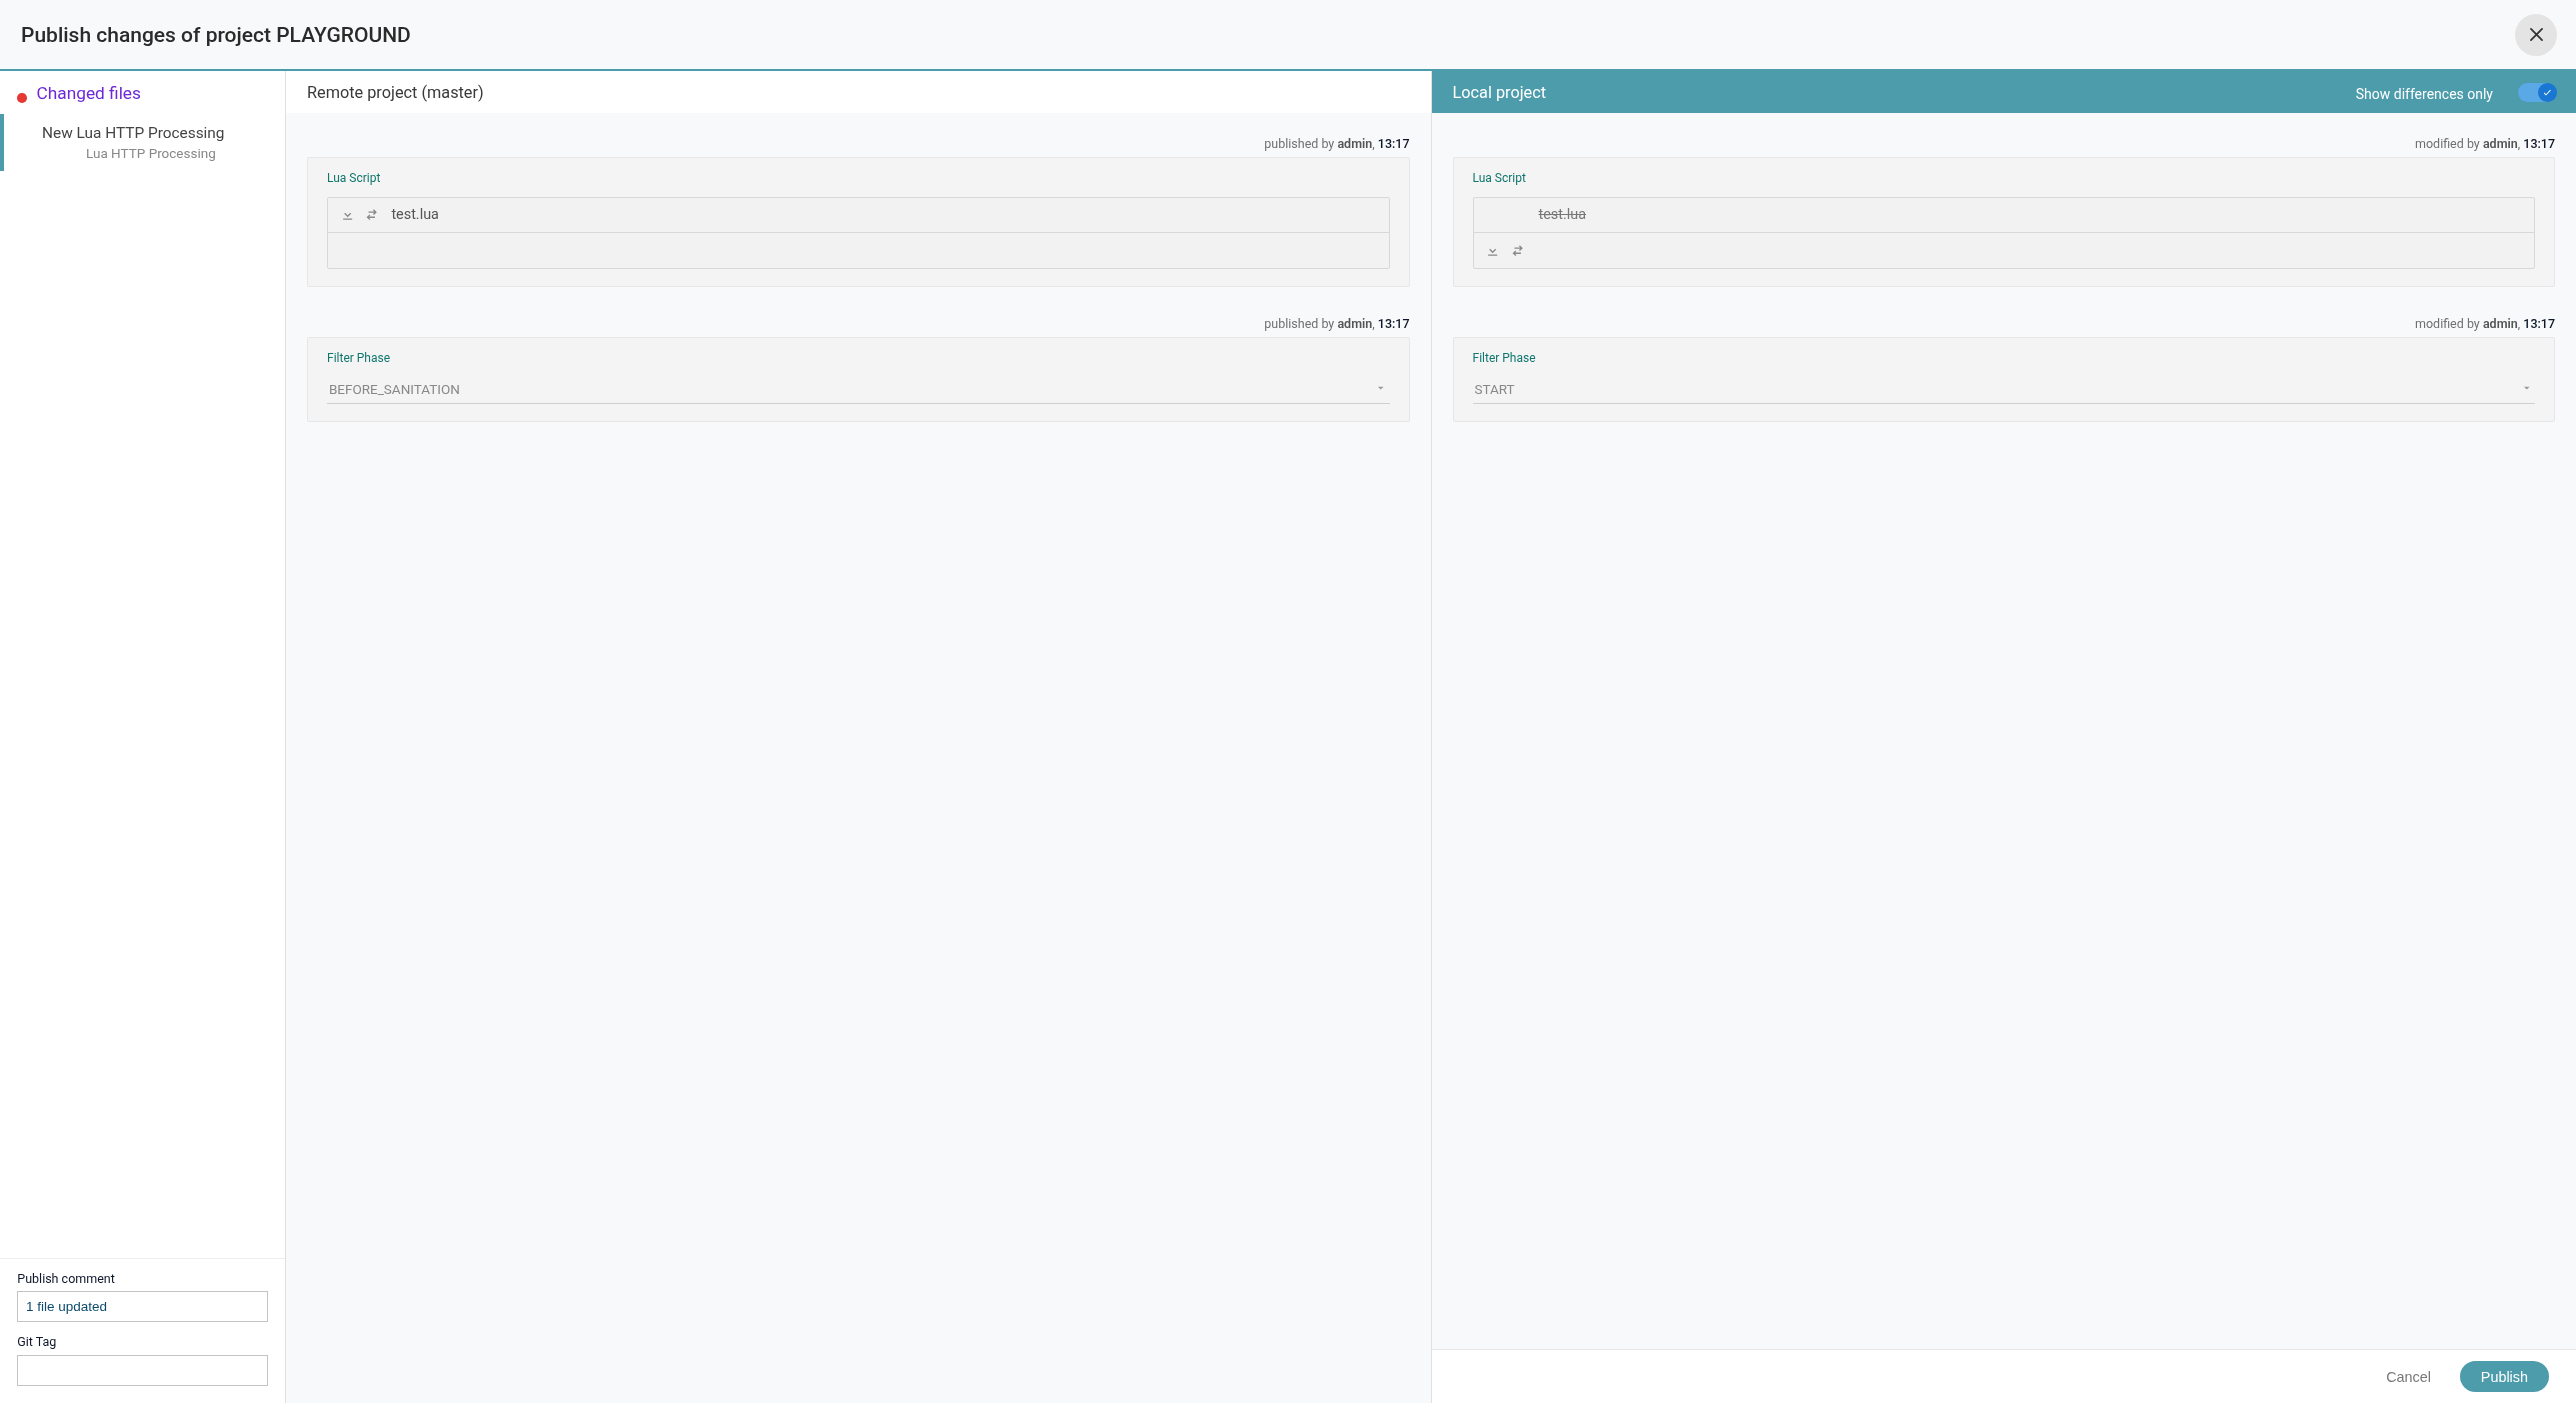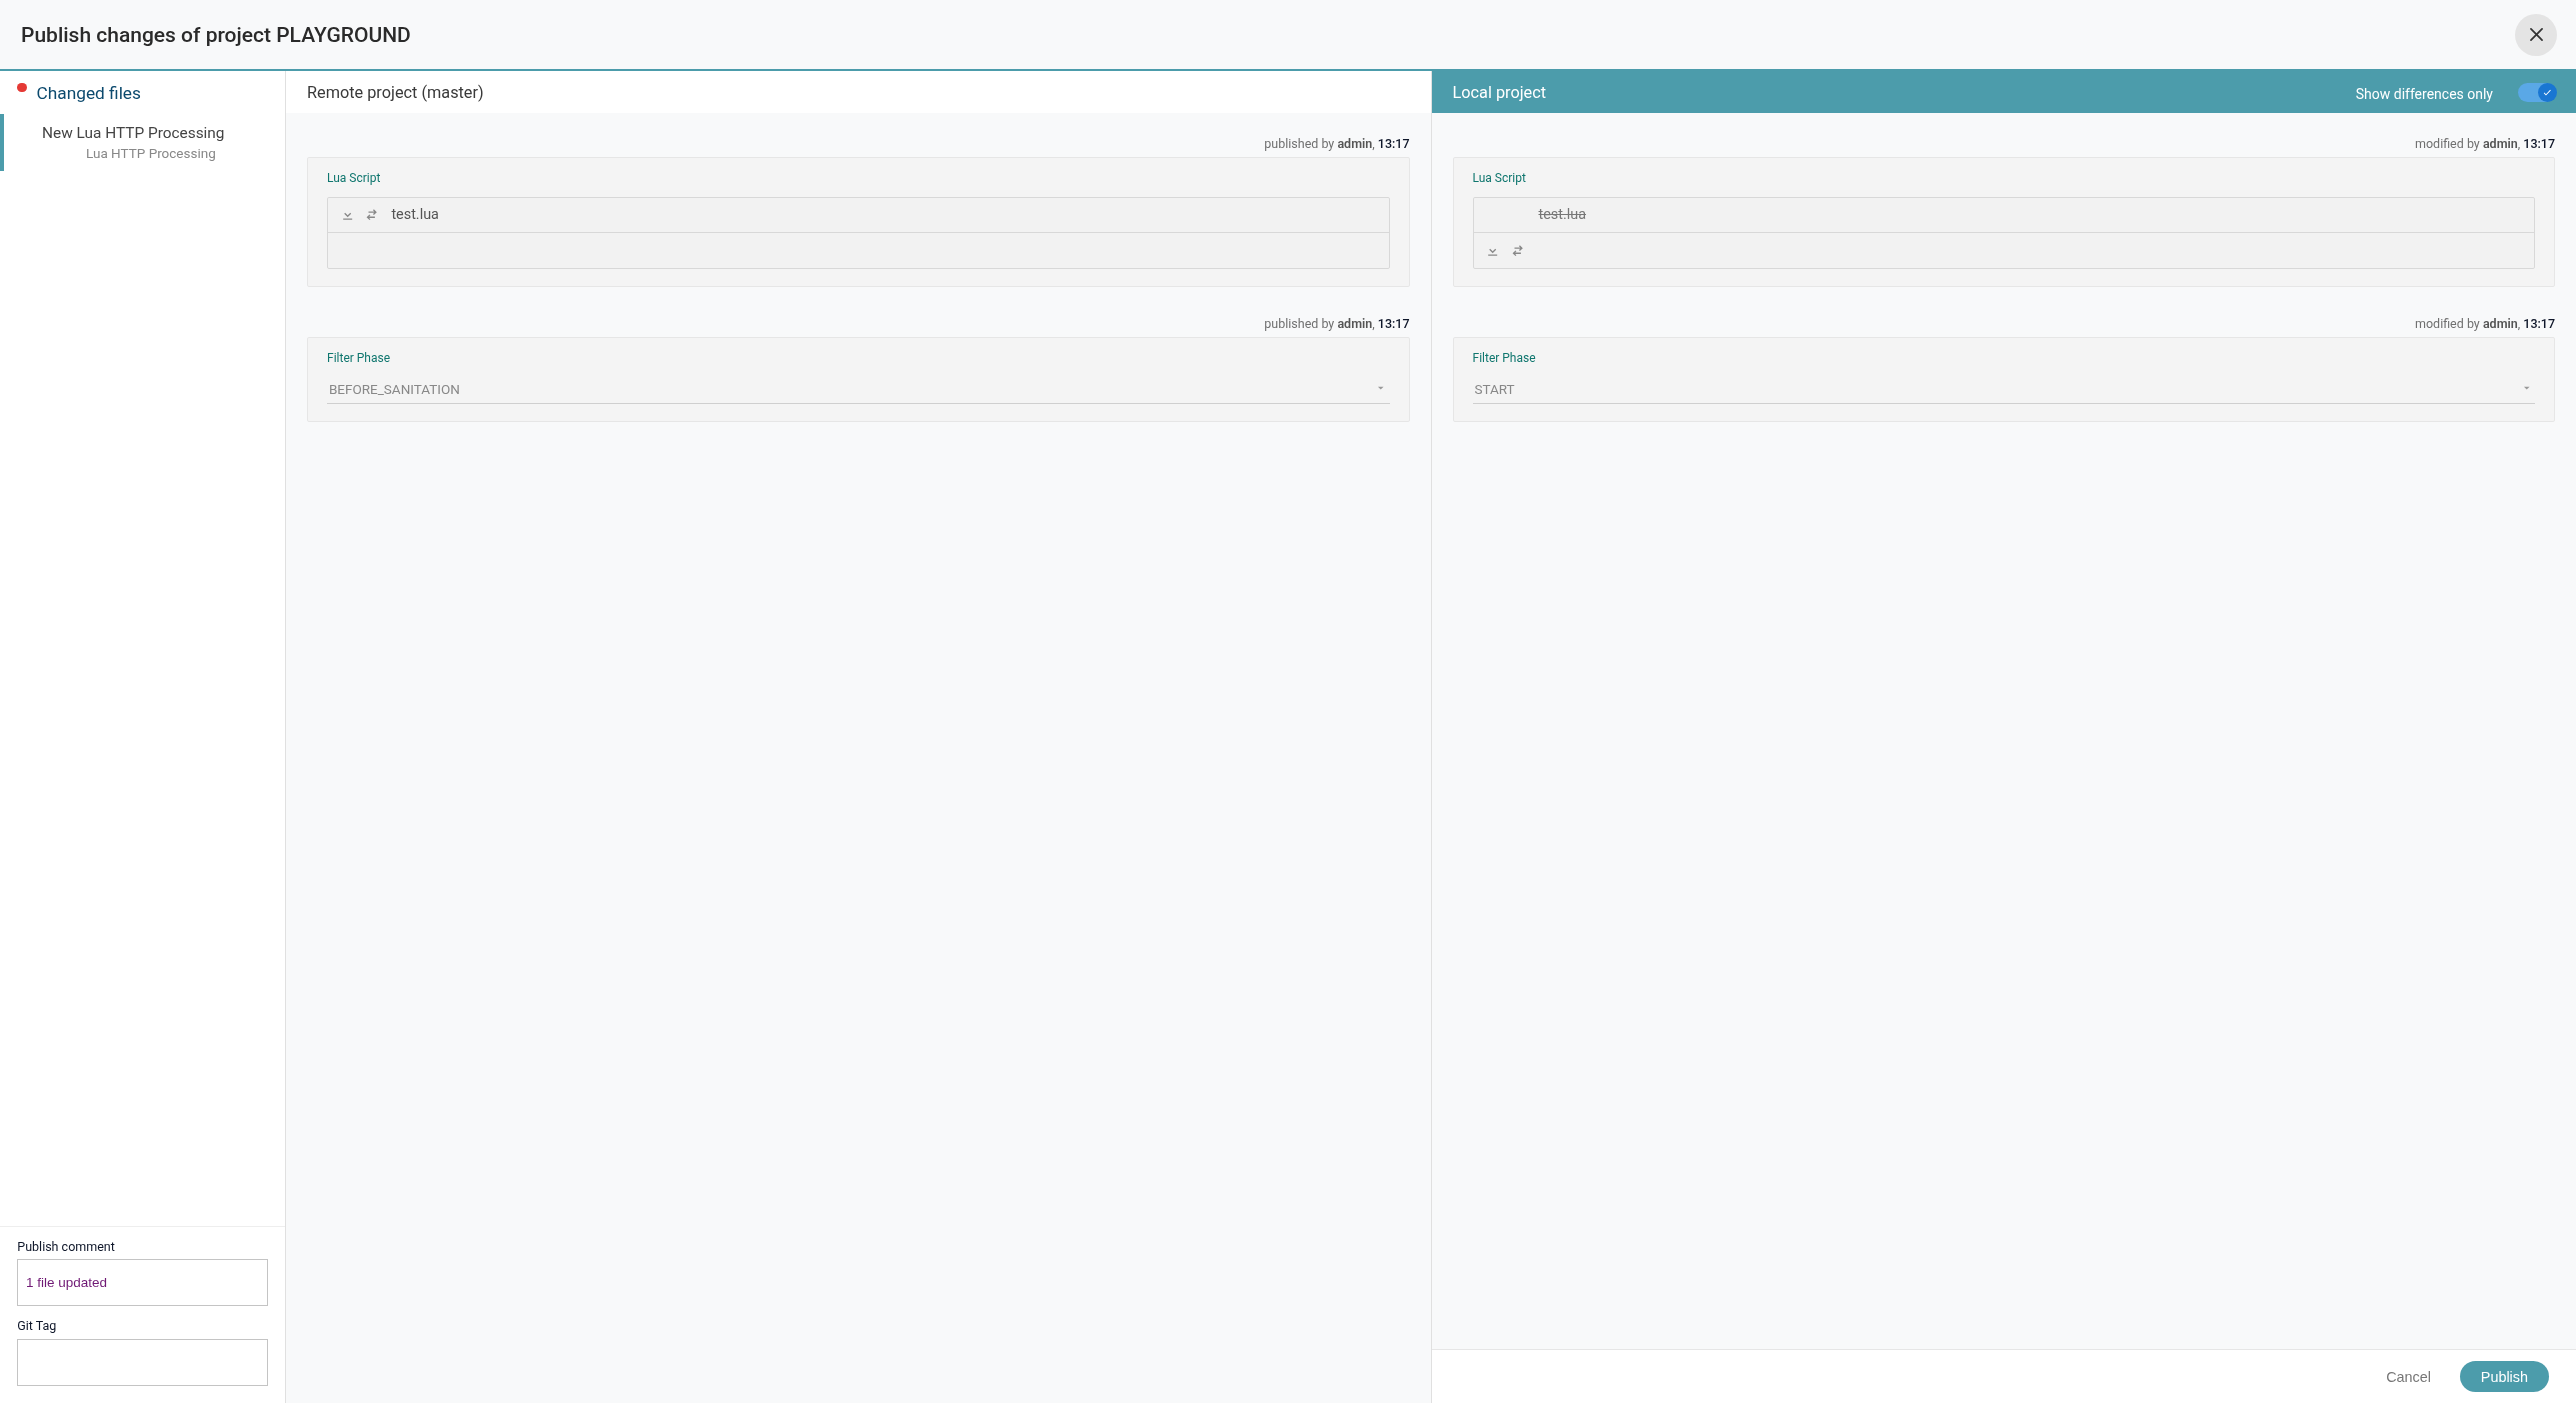--- a/index.html
+++ b/index.html
@@ -34,41 +34,41 @@
 
   .sidebar {
     width: 286px;
     background: #fff;
     display: flex;
     flex-direction: column;
     border-right: 1px solid #e0e0e0;
   }
   .sidebar-header {
     padding: 11.5px 17.3px;
-    display: flex; align-items: flex-start; gap: 9.6px;
-    font-size: 17.3px; color: #0c4a6e; font-weight: 400;
+    display: flex; align-items: flex-end; gap: 9.6px;
+    font-size: 17.3px; color: #6d28d9; font-weight: 400;
   }
   .dot-red { width: 9.6px; height: 9.6px; border-radius: 50%; background: #e53935; display:inline-block; flex-shrink:0; }
 
   .file-item {
     padding: 9.6px 17.3px 9.6px 38px;
     border-left: 4.8px solid #4c9cab;
     background: #fff; cursor: pointer;
   }
   .file-item .fname { font-size: 15.4px; color: #444; }
   .file-item .fsub { font-size: 13.5px; color: #888; margin-top: 3.8px; margin-left: 44px; }
 
   .sidebar-spacer { flex: 1; }
 
   .sidebar-bottom { padding: 11.5px 17.3px 17.3px 17.3px; border-top: 1px solid #eee;}
   .field-label { font-size: 12.5px; color: #0f172a; margin-bottom: 5.8px; }
   .text-input {
-    width: 100%; height: 47px;
+    width: 100%; height: 31px;
     border: 1px solid #c4c4c4;
-    padding: 0 7.7px; font-size: 13.5px; color: #701a75;
+    padding: 0 7.7px; font-size: 13.5px; color: #0c4a6e;
     background: #fff;
   }
   .field-block { margin-bottom: 11.5px; }
 
   .diff-area { flex: 1; display: flex; min-width: 0; }
   .pane {
     flex: 1; min-width: 0;
     display: flex; flex-direction: column;
     background: #f8f9fa;
   }

